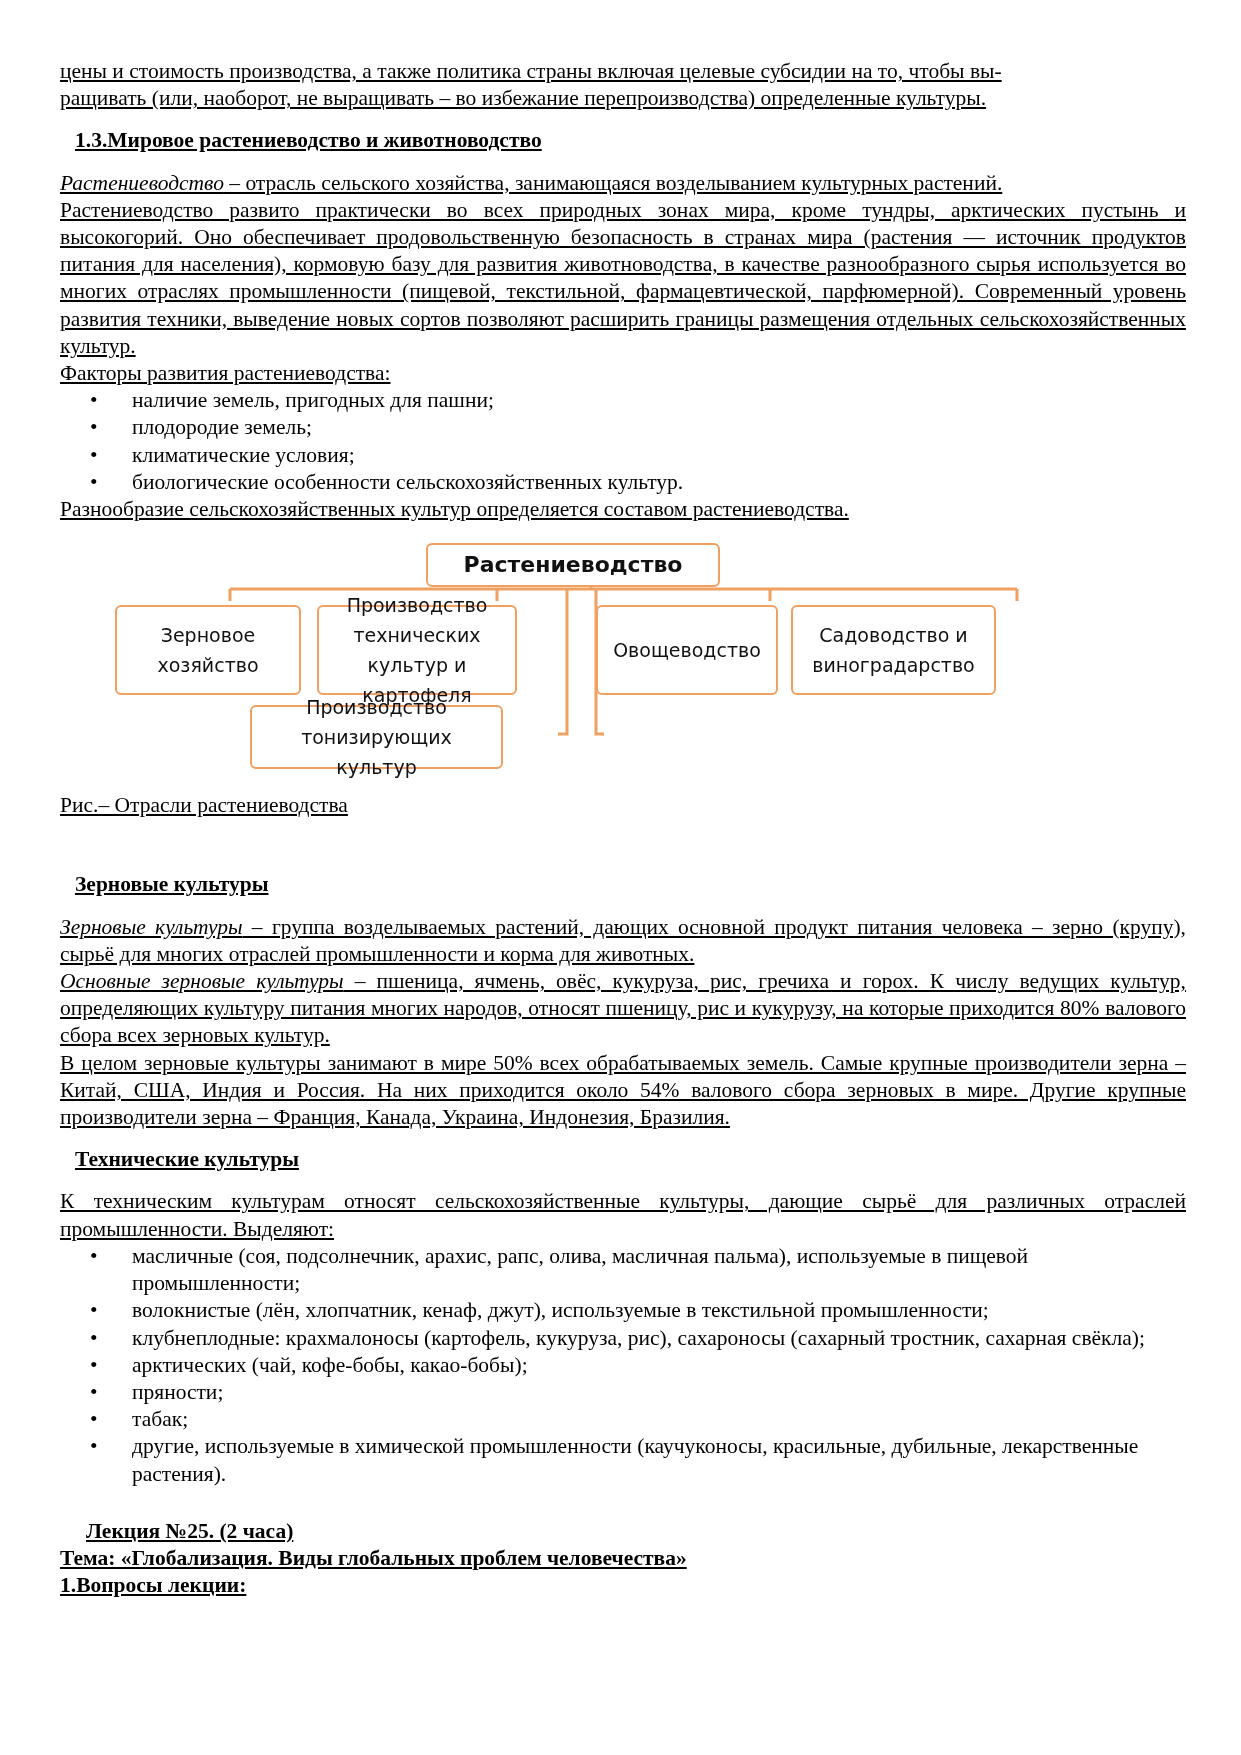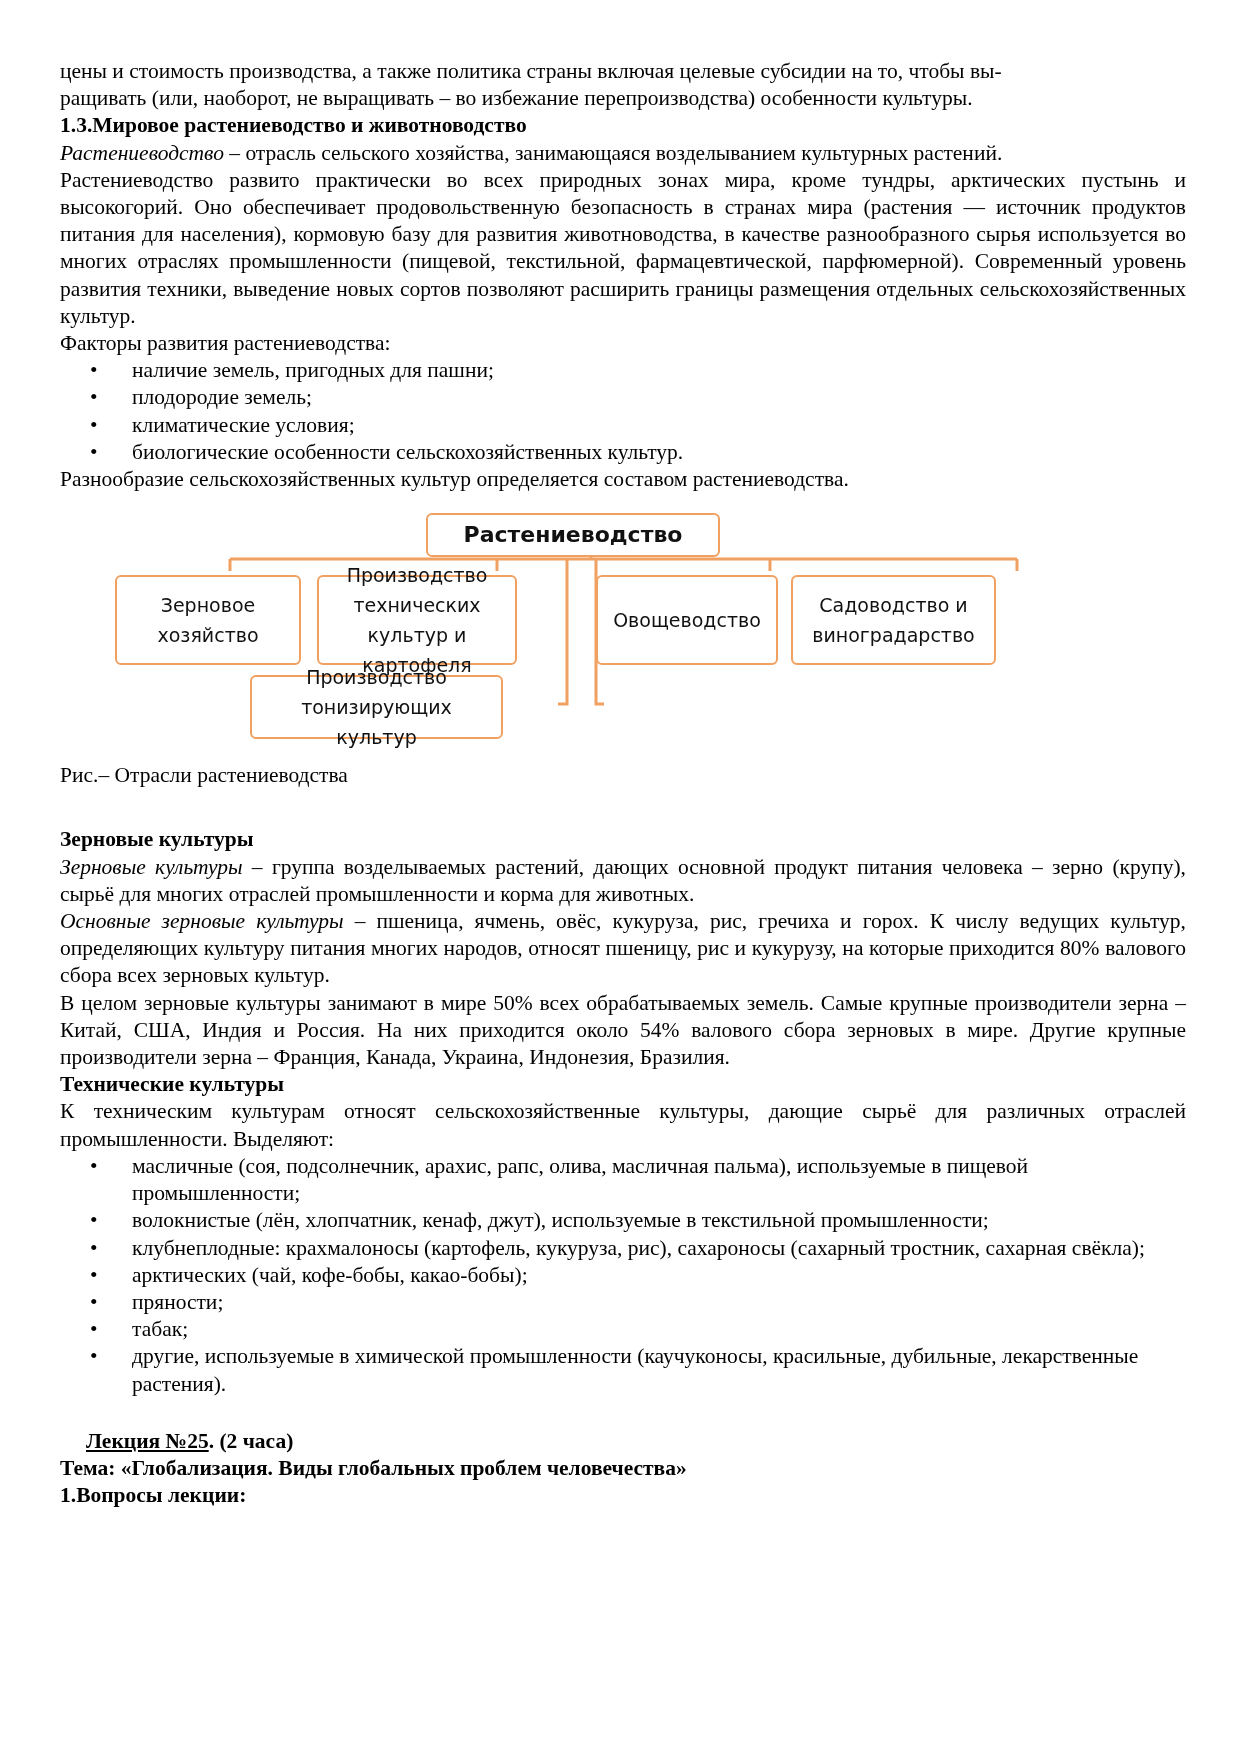--- a/index.html
+++ b/index.html
@@ -1,20 +1,20 @@
 <!DOCTYPE html>
 <html><head>
 <meta charset="utf-8">
 <style>
   html, body { margin: 0; padding: 0; background: #ffffff; }
   body { width: 1241px; height: 1755px; position: relative; overflow: hidden;
          font-family: "Liberation Serif", "DejaVu Serif", serif; color: #000; }
   .page { position: absolute; left: 60px; top: 58px; width: 1126px; font-size: 21.5px; line-height: 27.2px; }
-  p { margin: 0; text-align: justify; text-align-last: left; }
-  .h { font-weight: bold; margin: 0; }
+  p { margin: 0; text-align: justify; text-align-last: left; text-decoration: underline; }
+  .h { font-weight: bold; margin: 15px; }
   em { font-style: italic; }
   ul { margin: 0; padding: 0; list-style: none; }
   ul li { position: relative; padding-left: 72px; }
   ul li .bul { position: absolute; left: 30px; top: 0; }
   .diagram { position: relative; height: 305px; margin-top: 8px; }
   .diagram svg { position: absolute; left: 0; top: 0; }
   .box { position: absolute; border: 2.5px solid #f0a060; border-radius: 6px; box-sizing: border-box;
          display: flex; align-items: center; justify-content: center; text-align: center;
          font-family: "DejaVu Sans", "Liberation Sans", sans-serif; font-size: 19px; line-height: 30px; color: #111; background:#fff; }
   .box.root { font-weight: bold; font-size: 22px; }
@@ -22,21 +22,21 @@
   .center { text-align: center; font-weight: bold; }
   .u { text-decoration: underline; margin-left: 26px; }
 </style>
 </head>
 <body>
 
 <div class="page">
 
   <p>
     <span>цены и стоимость производства, а также политика страны включая целевые субсидии на то, чтобы вы-</span><br>
-    <span>ращивать (или, наоборот, не выращивать – во избежание перепроизводства) особенности культуры.</span>
+    <span>ращивать (или, наоборот, не выращивать – во избежание перепроизводства) определенные культуры.</span>
   </p>
 
   <p class="h">1.3.Мировое растениеводство и животноводство</p>
   <p><em>Растениеводство</em><span> – отрасль сельского хозяйства, занимающаяся возделыванием культурных растений.</span></p>
   <p style="hyphens:auto;" lang="ru">Растениеводство развито практически во всех природных зонах мира, кроме тундры, арктических пустынь и высокогорий. Оно обеспечивает продовольственную безопасность в странах мира (растения — источник продуктов питания для населения), кормовую базу для развития животноводства, в качестве разнообразного сырья используется во многих отраслях промышленности (пищевой, текстильной, фармацевтической, парфюмерной). Современный уровень развития техники, выведение новых сортов позволяют расширить границы размещения отдельных сельскохозяйственных культур.</p>
   <p>Факторы развития растениеводства:</p>
   <ul>
     <li><span class="bul">•</span><span>наличие земель, пригодных для пашни;</span></li>
     <li><span class="bul">•</span><span>плодородие земель;</span></li>
     <li><span class="bul">•</span><span>климатические условия;</span></li>

